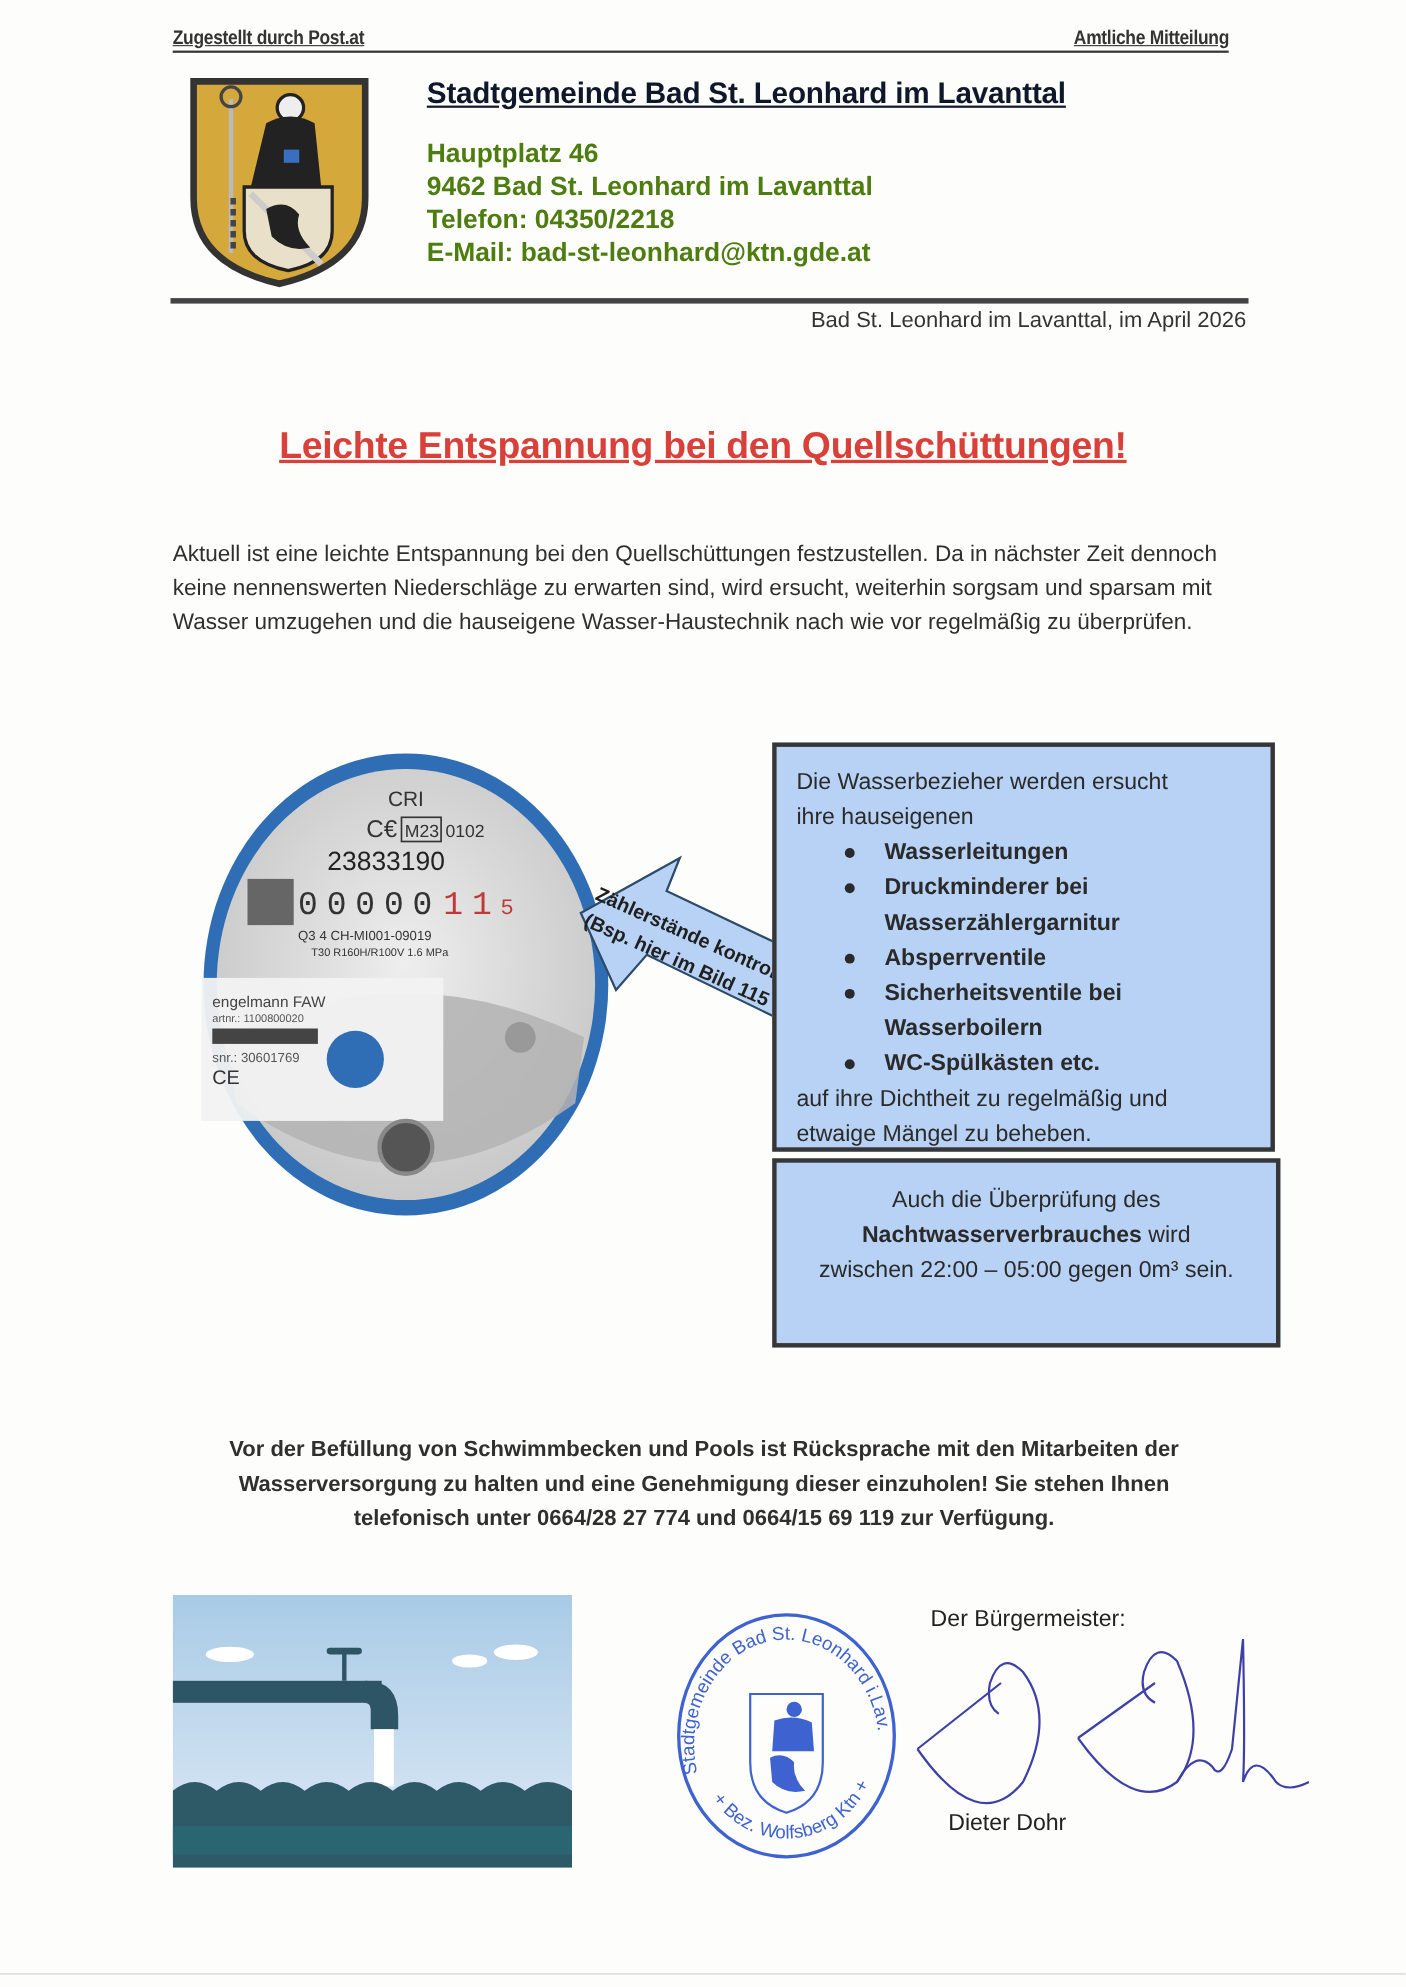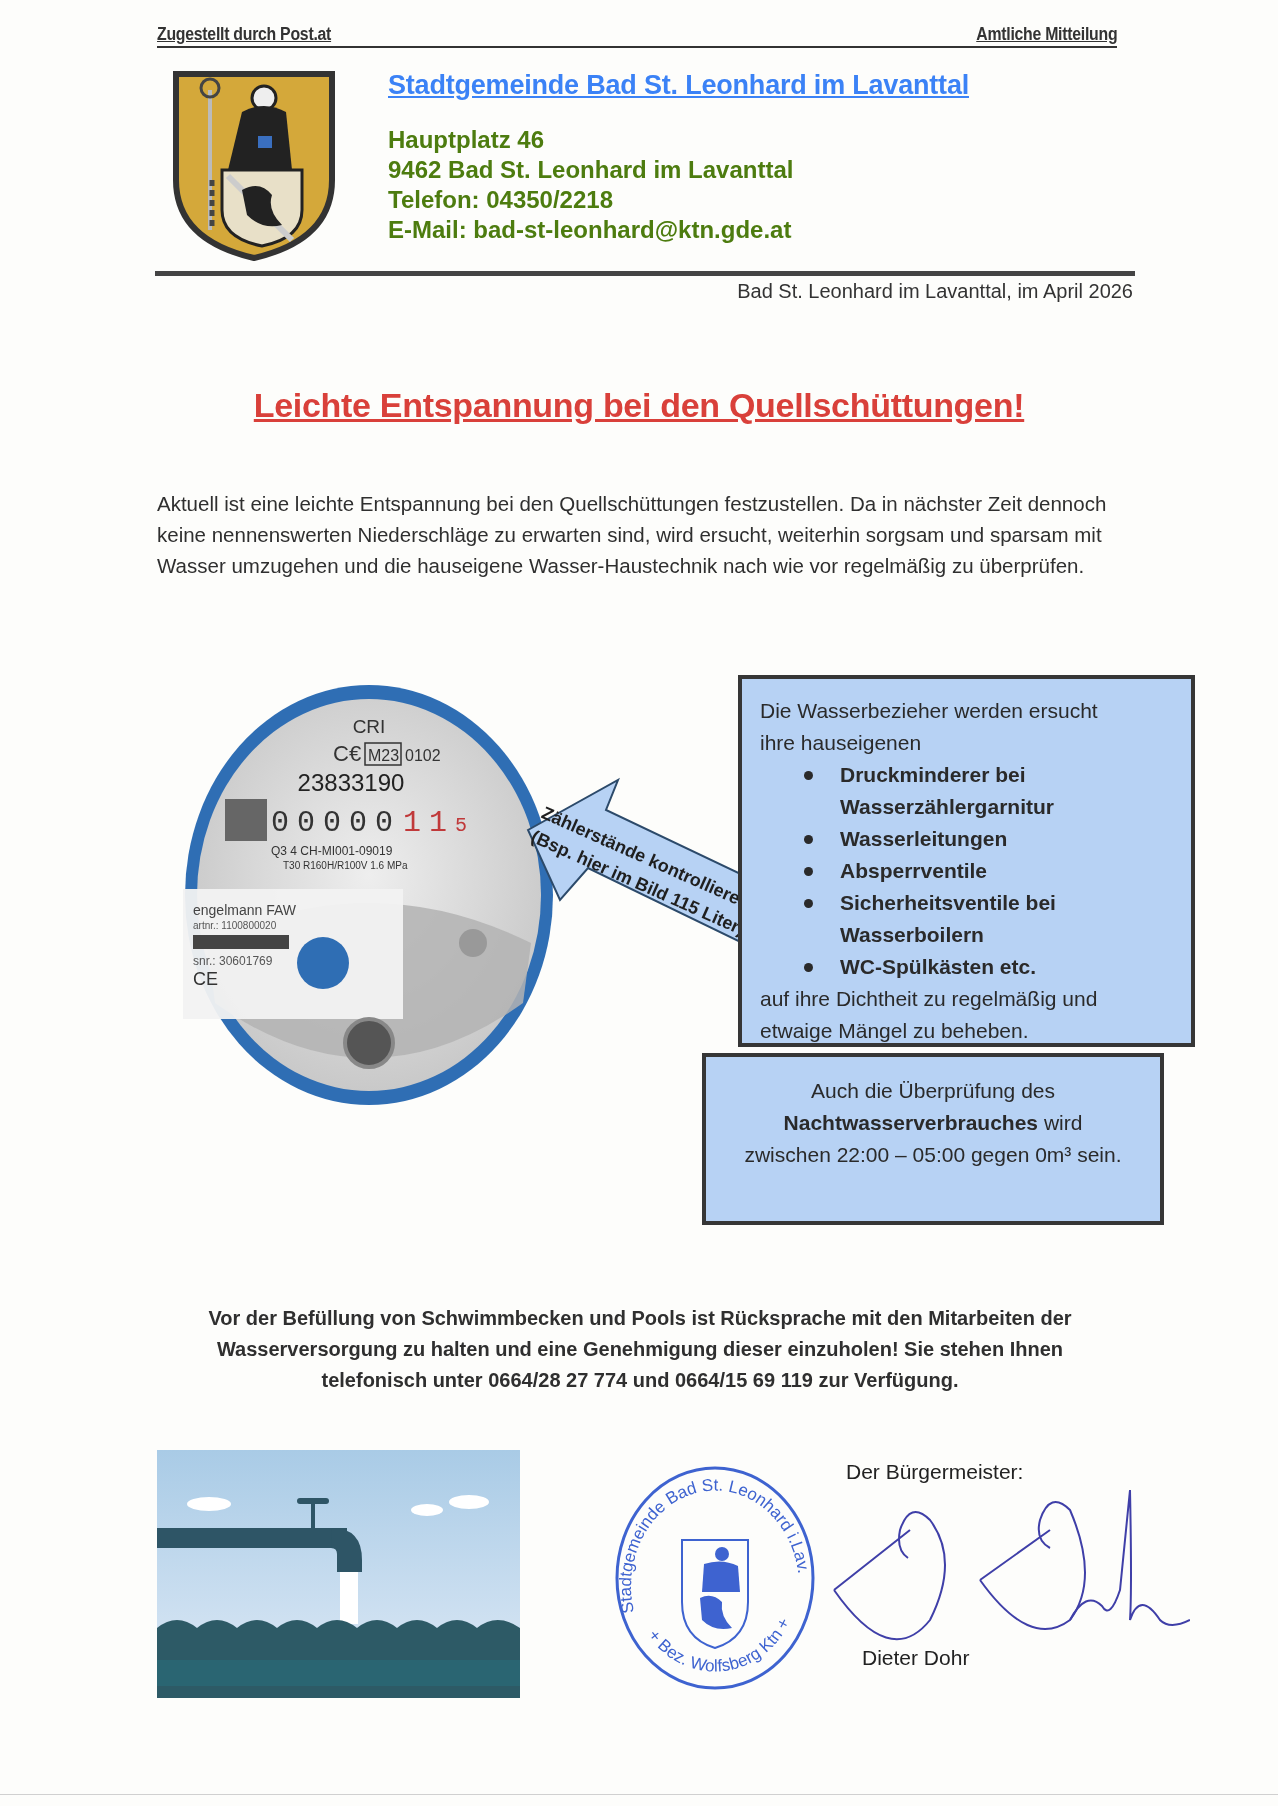--- a/index.html
+++ b/index.html
@@ -9,36 +9,36 @@
 
   
   #topbar { left:157px; top:24px; width:960px; height:22px; border-bottom:2px solid #333; }
   #topbar span { position:absolute; top:0; font-size:18px; font-weight:bold; color:#333; text-decoration:underline;
                  font-family:"Liberation Sans", sans-serif; letter-spacing:-0.3px; transform:scaleX(0.88); transform-origin:left; }
   #topbar .right { right:0; transform-origin:right; }
 
   
   #crest { left:172px; top:70px; width:164px; height:192px; }
 
-  #org-name { left:388px; top:70px; font-size:27px; font-weight:bold; color:#3b82f6; text-decoration:underline;
+  #org-name { left:388px; top:70px; font-size:27px; font-weight:bold; color:#0f172a; text-decoration:underline;
               font-family:"Liberation Sans", sans-serif; letter-spacing:-0.2px; }
   .addr { left:388px; font-size:24px; font-weight:bold; color:#4d7c0f; font-family:"Liberation Sans", sans-serif; }
 
   #head-rule { left:155px; top:271px; width:980px; height:5px; background:#444; }
   #date-line { right:145px; top:280px; font-size:20px; color:#333; font-family:"Liberation Sans", sans-serif; }
 
   #title { left:0; width:1278px; top:386px; text-align:center; font-size:34px; font-weight:bold; color:#d9403a;
            text-decoration:underline; font-family:"Liberation Sans", sans-serif; letter-spacing:-0.3px; }
 
   #intro { left:157px; top:488px; width:975px; font-size:20.5px; line-height:31px; color:#2f2f2f;
            font-family:"Liberation Sans", sans-serif; }
 
   
   .bluebox { background:#b7d2f4; border:4px solid #363636; box-sizing:border-box; }
-  #box1 { left:702px; top:675px; width:457px; height:372px; padding:16px 0 0 18px;margin-left:36px; }
+  #box1 { left:702px; top:675px; width:457px; height:372px; padding:16px 0 0 18px; }
   #box2 { left:702px; top:1053px; width:462px; height:172px; text-align:center; padding-top:18px; }
   .box-text { font-size:21px; line-height:32px; color:#2a2a2a; font-family:"Liberation Sans", sans-serif; }
   .box-list { list-style:none; margin:0; padding:0; }
   .box-list li { position:relative; padding-left:80px; font-weight:bold; font-size:21px; line-height:32px; }
   .box-list li .bullet { position:absolute; left:44px; top:12px; width:9px; height:9px; border-radius:50%; background:#2a2a2a; }
 
   
   #meter { left:183px; top:683px; width:372px; height:424px; }
 
   
@@ -136,22 +136,22 @@
 </svg>
 <div id="callout-text" class="abs">
   <div>Zählerstände kontrollieren!</div>
   <div>(Bsp. hier im Bild 115 Liter)</div>
 </div>
 
 <div id="box1" class="abs bluebox box-text">
   <div>Die Wasserbezieher werden ersucht</div>
   <div>ihre hauseigenen</div>
   <ul class="box-list">
+    <li><span class="bullet"></span><span>Wasserleitungen</span></li>
     <li><span class="bullet"></span><span>Druckminderer bei</span><br><span>Wasserzählergarnitur</span></li>
-    <li><span class="bullet"></span><span>Wasserleitungen</span></li>
     <li><span class="bullet"></span><span>Absperrventile</span></li>
     <li><span class="bullet"></span><span>Sicherheitsventile bei</span><br><span>Wasserboilern</span></li>
     <li><span class="bullet"></span><span>WC-Spülkästen etc.</span></li>
   </ul>
   <div>auf ihre Dichtheit zu regelmäßig und</div>
   <div>etwaige Mängel zu beheben.</div>
 </div>
 
 <div id="box2" class="abs bluebox box-text">
   <div>Auch die Überprüfung des</div>

